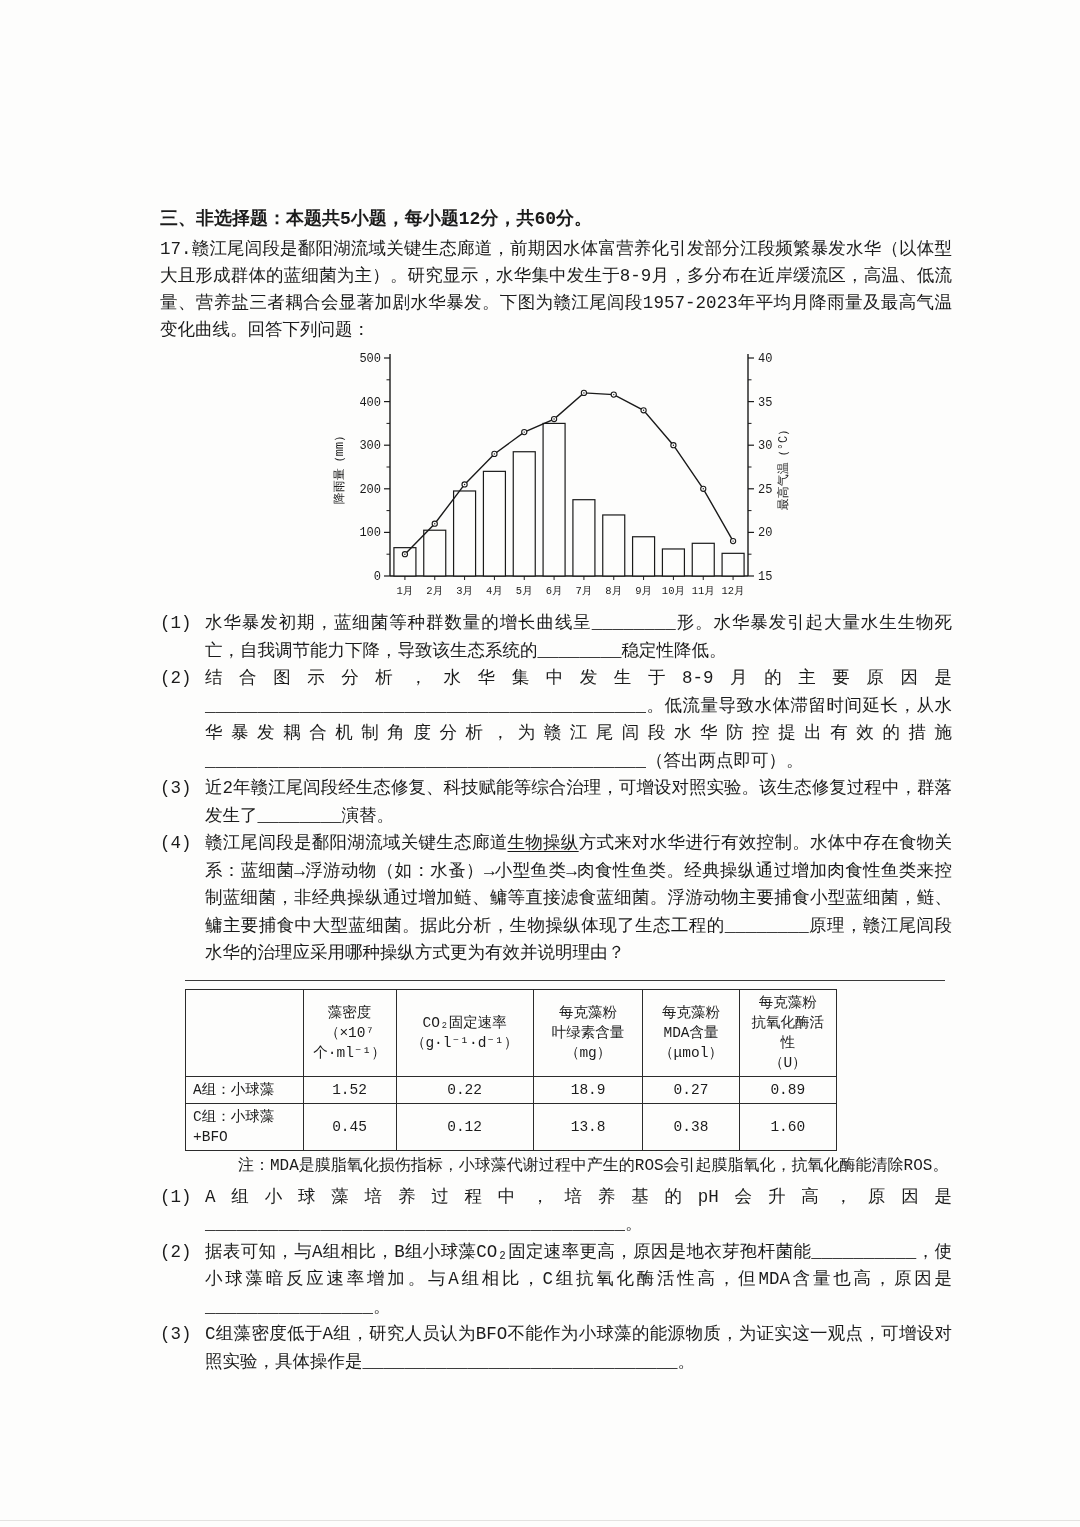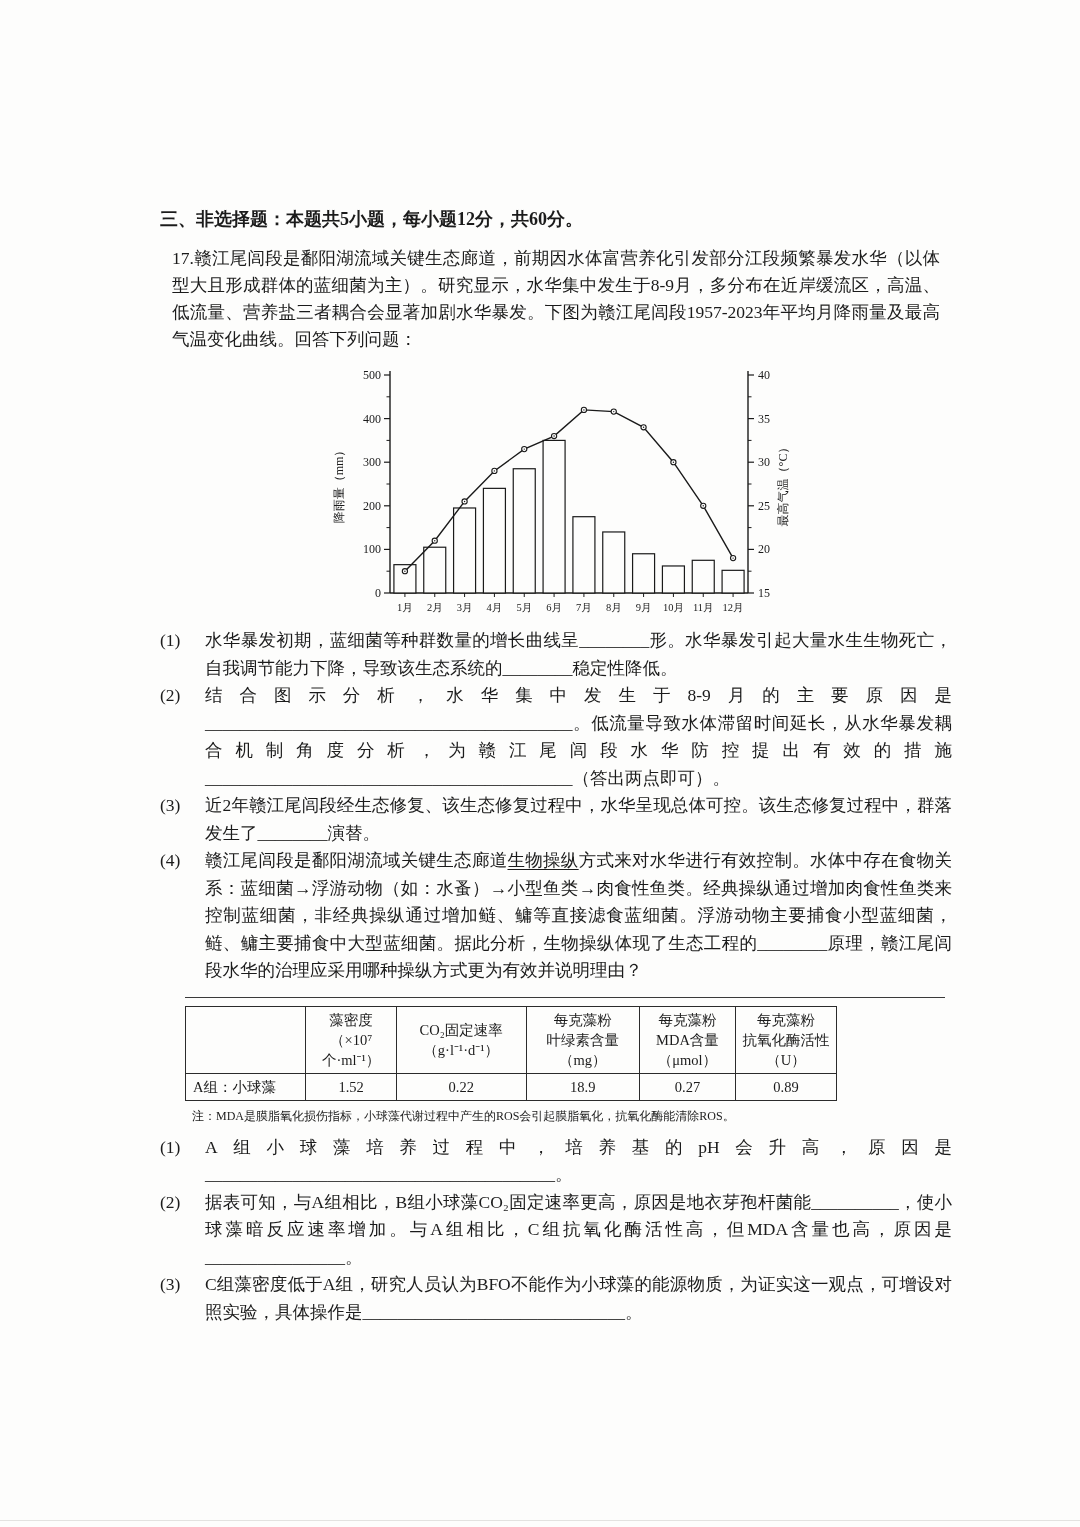--- a/index.html
+++ b/index.html
@@ -1,46 +1,46 @@
 <!DOCTYPE html>
 <html><head>
 <meta charset="utf-8">
 <style>
   html,body{margin:0;padding:0;background:#ffffff;}
   .page{
     position:relative;
     width:1080px;height:1527px;
     background:#fdfdfc;
-    font-family:Liberation Serif, serif;
+    font-family:Liberation Mono, monospace;
     color:#1b1b1b;
     overflow:hidden;
   }
   .page::after{ 
     content:"";position:absolute;left:0;right:0;bottom:6px;height:1px;background:#e3e2e0;
   }
   .content{position:absolute;left:160px;top:206px;width:792px;}
   .section-title{margin:0 0 3px 0;font-weight:bold;font-size:18px;line-height:27px;}
-  .para{margin:12px;font-size:17.5px;line-height:27px;text-align:justify;}
+  .para{margin:0;font-size:17.5px;line-height:27px;text-align:justify;}
   .chart-fig{margin:4px 0 4px 168px;width:474px;}
   .chart-fig svg{display:block;}
   .qitem{display:flex;font-size:17.5px;line-height:27.5px;}
   .qnum{flex:0 0 45px;}
   .qtext{flex:1 1 auto;text-align:justify;}
   .qtext .u{text-decoration:underline;text-underline-offset:3px;}
   .divider{border-top:1.5px solid #3a3a3a;width:760px;margin:12px 0 6px 25px;}
   table.data-table{
     border-collapse:collapse;margin:8px 0 2px 25px;width:652px;
     font-size:14.5px;line-height:20px;
   }
   table.data-table th,table.data-table td{
     border:1px solid #2b2b2b;padding:3px 5px;text-align:center;vertical-align:middle;
     white-space:pre-line;font-weight:normal;
   }
   table.data-table td.rowlabel{text-align:left;padding-left:7px;}
-  .note{margin:5px 0 8px 32px;font-size:12px;line-height:20px;}
+  .note{margin:5px 0 8px 78px;font-size:16px;line-height:20px;}
   .chart-fig text{fill:#1a1a1a;}
 </style>
 </head>
 <body>
 
 <div class="page">
   <div class="content">
 
     <p class="section-title">三、非选择题：本题共5小题，每小题12分，共60分。</p>
 
@@ -155,21 +155,21 @@
         <div class="qitem">
           <span class="qnum">(1)</span>
           <span class="qtext"><span>水华暴发初期，蓝细菌等种群数量的增长曲线呈________形。水华暴发引起大量水生生物死亡，自我调节能力下降，导致该生态系统的________稳定性降低。</span></span>
         </div>
         <div class="qitem">
           <span class="qnum">(2)</span>
           <span class="qtext"><span>结合图示分析，水华集中发生于8-9月的主要原因是__________________________________________。低流量导致水体滞留时间延长，从水华暴发耦合机制角度分析，为赣江尾闾段水华防控提出有效的措施__________________________________________（答出两点即可）。</span></span>
         </div>
         <div class="qitem">
           <span class="qnum">(3)</span>
-          <span class="qtext"><span>近2年赣江尾闾段经生态修复、该生态修复过程中，水华呈现总体可控。该生态修复过程中，群落发生了________演替。</span></span>
+          <span class="qtext"><span>近2年赣江尾闾段经生态修复、科技赋能等综合治理，可增设对照实验。该生态修复过程中，群落发生了________演替。</span></span>
         </div>
         <div class="qitem">
           <span class="qnum">(4)</span>
           <span class="qtext"><span>赣江尾闾段是鄱阳湖流域关键生态廊道</span><span class="u">生物操纵</span><span>方式来对水华进行有效控制。水体中存在食物关系：蓝细菌→浮游动物（如：水蚤）→小型鱼类→肉食性鱼类。经典操纵通过增加肉食性鱼类来控制蓝细菌，非经典操纵通过增加鲢、鳙等直接滤食蓝细菌。浮游动物主要捕食小型蓝细菌，鲢、鳙主要捕食中大型蓝细菌。据此分析，生物操纵体现了生态工程的________原理，赣江尾闾段水华的治理应采用哪种操纵方式更为有效并说明理由？</span></span>
         </div>
       </div>
 
     <div class="divider"></div>
 
 
@@ -203,20 +203,28 @@
         </thead>
       <tbody id="exp-table-body">
           <tr>
             <td class="rowlabel">A组：小球藻</td>
             <td>1.52</td>
             <td>0.22</td>
             <td>18.9</td>
             <td>0.27</td>
             <td>0.89</td>
           </tr>
+          <tr>
+            <td class="rowlabel">C组：小球藻+BFO</td>
+            <td>0.45</td>
+            <td>0.12</td>
+            <td>13.8</td>
+            <td>0.38</td>
+            <td>1.60</td>
+          </tr>
         </tbody>
     </table>
 
     <p class="note">注：MDA是膜脂氧化损伤指标，小球藻代谢过程中产生的ROS会引起膜脂氧化，抗氧化酶能清除ROS。</p>
 
     <div id="q18-items">
         <div class="qitem">
           <span class="qnum">(1)</span>
           <span class="qtext"><span>A组小球藻培养过程中，培养基的pH会升高，原因是________________________________________。</span></span>
         </div>

